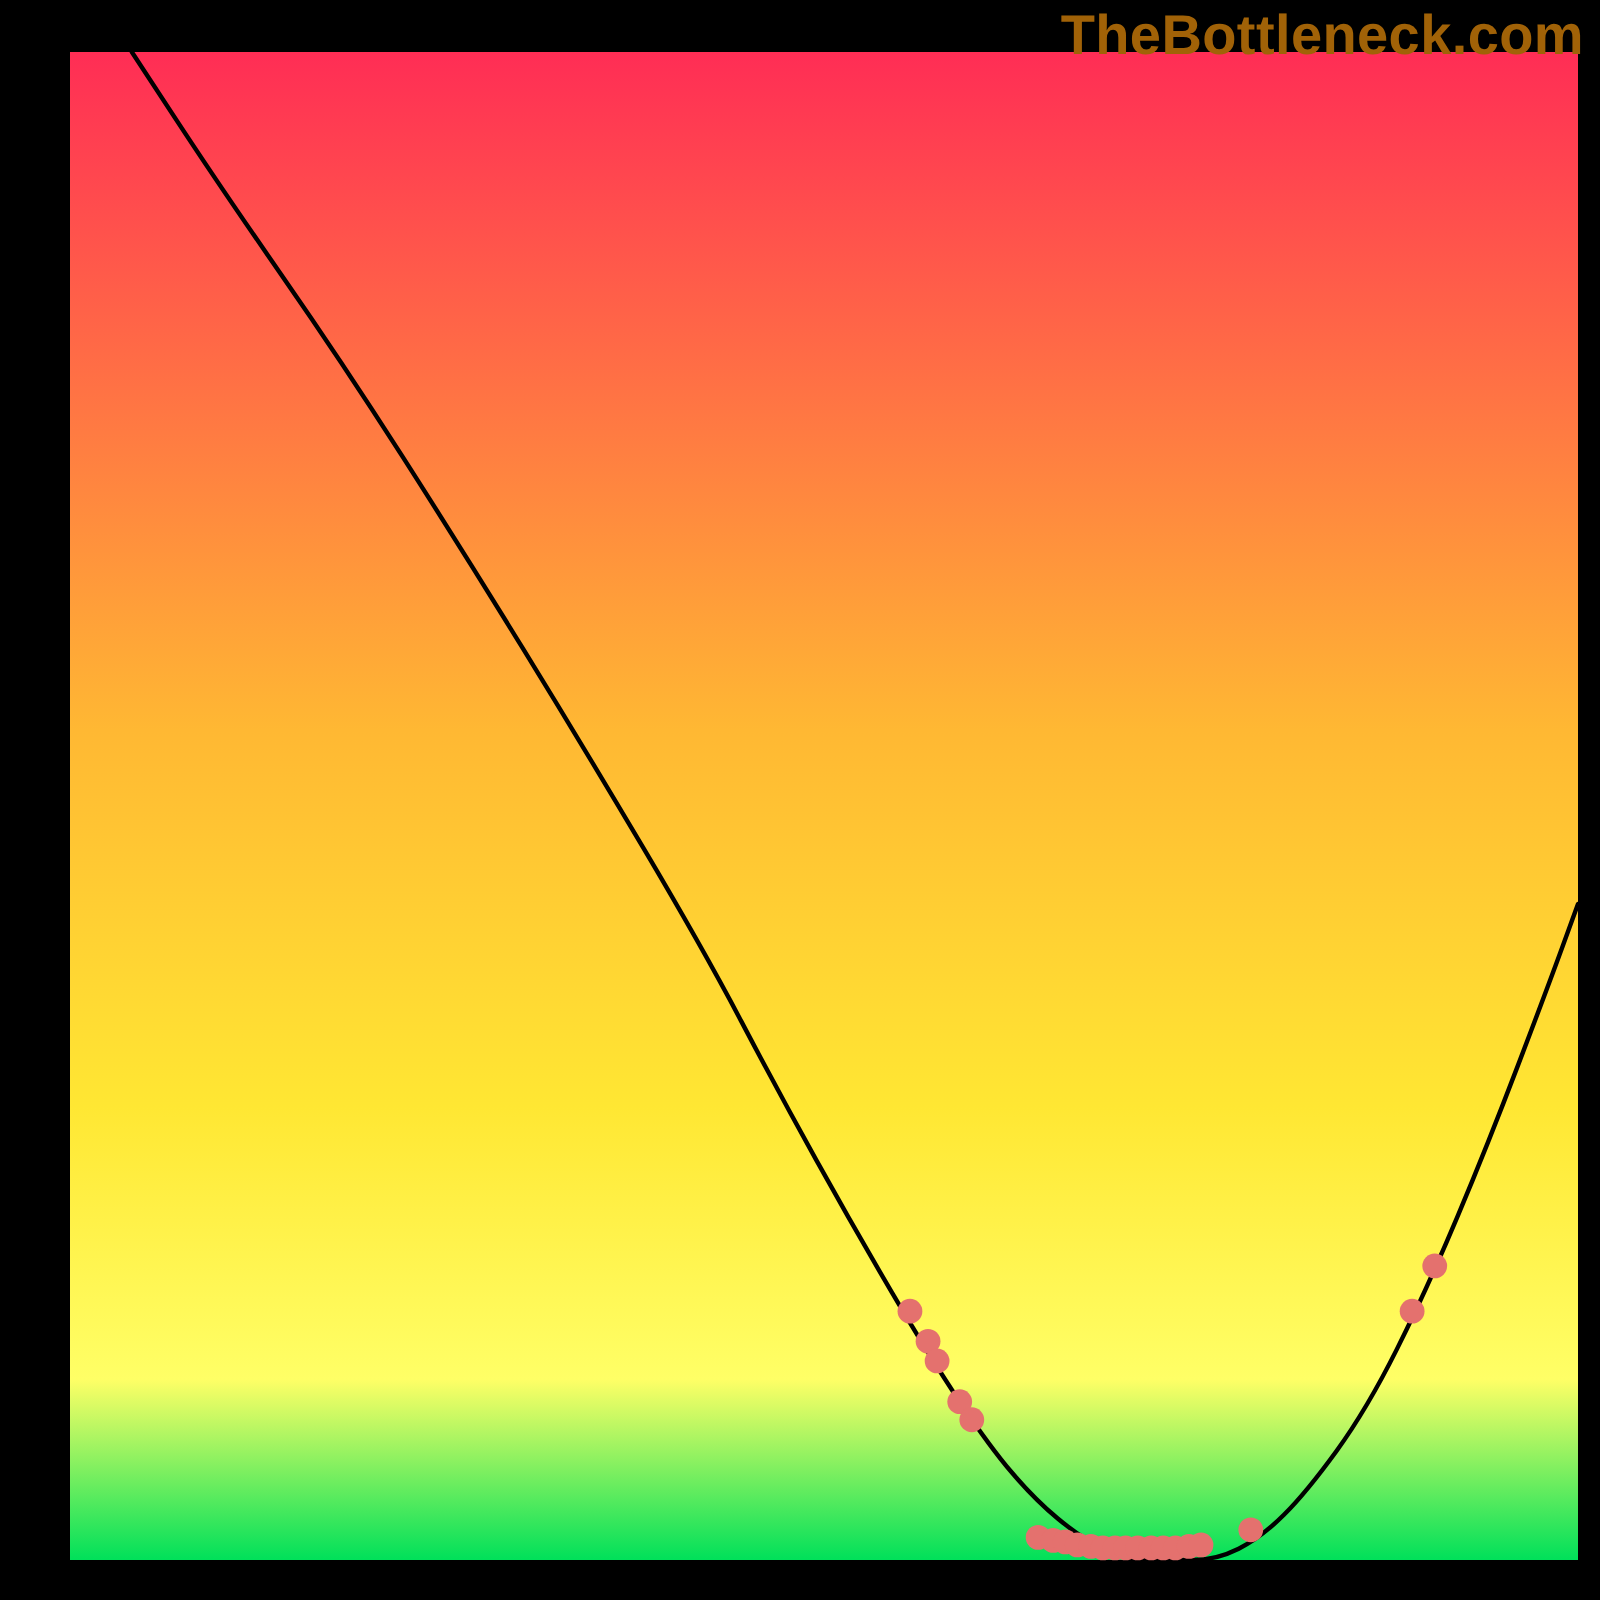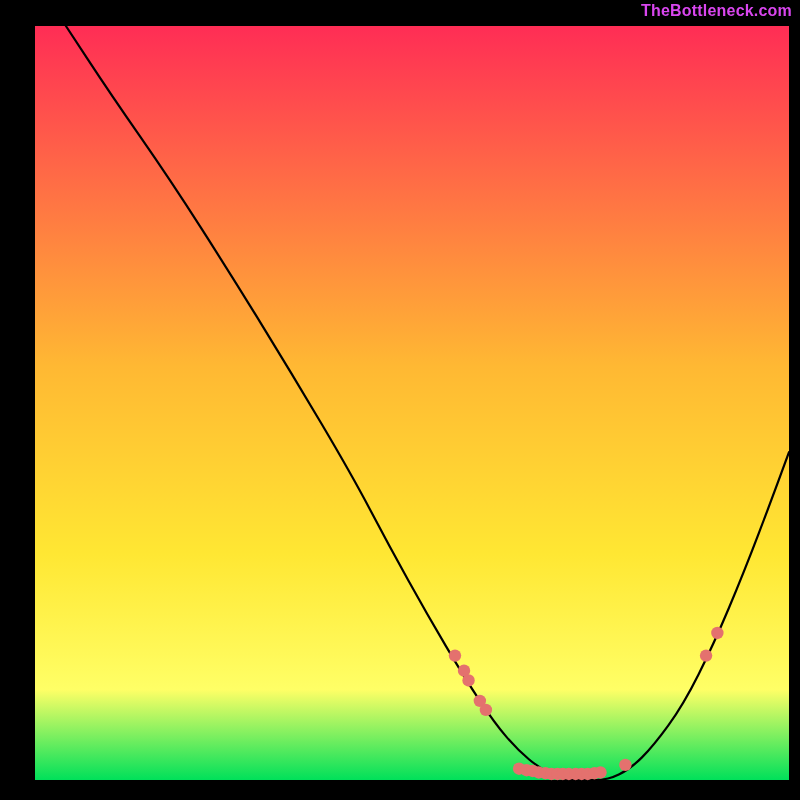--- a/index.html
+++ b/index.html
@@ -18,23 +18,23 @@
   svg.plot {
     position: absolute;
     left: 0;
     top: 0;
   }
   .watermark {
     position: absolute;
     top: 2px;
     right: 8px;
     font-family: Arial, Helvetica, sans-serif;
-    font-size: 16px;
+    font-size: 28px;
     font-weight: 700;
-    color: #d946ef;
+    color: #a16207;
     letter-spacing: 0.2px;
     user-select: none;
   }
 </style>
 </head>
 <body>
 
 <div class="stage">
   <svg class="plot" width="800" height="800" viewBox="0 0 800 800">
     <defs>

